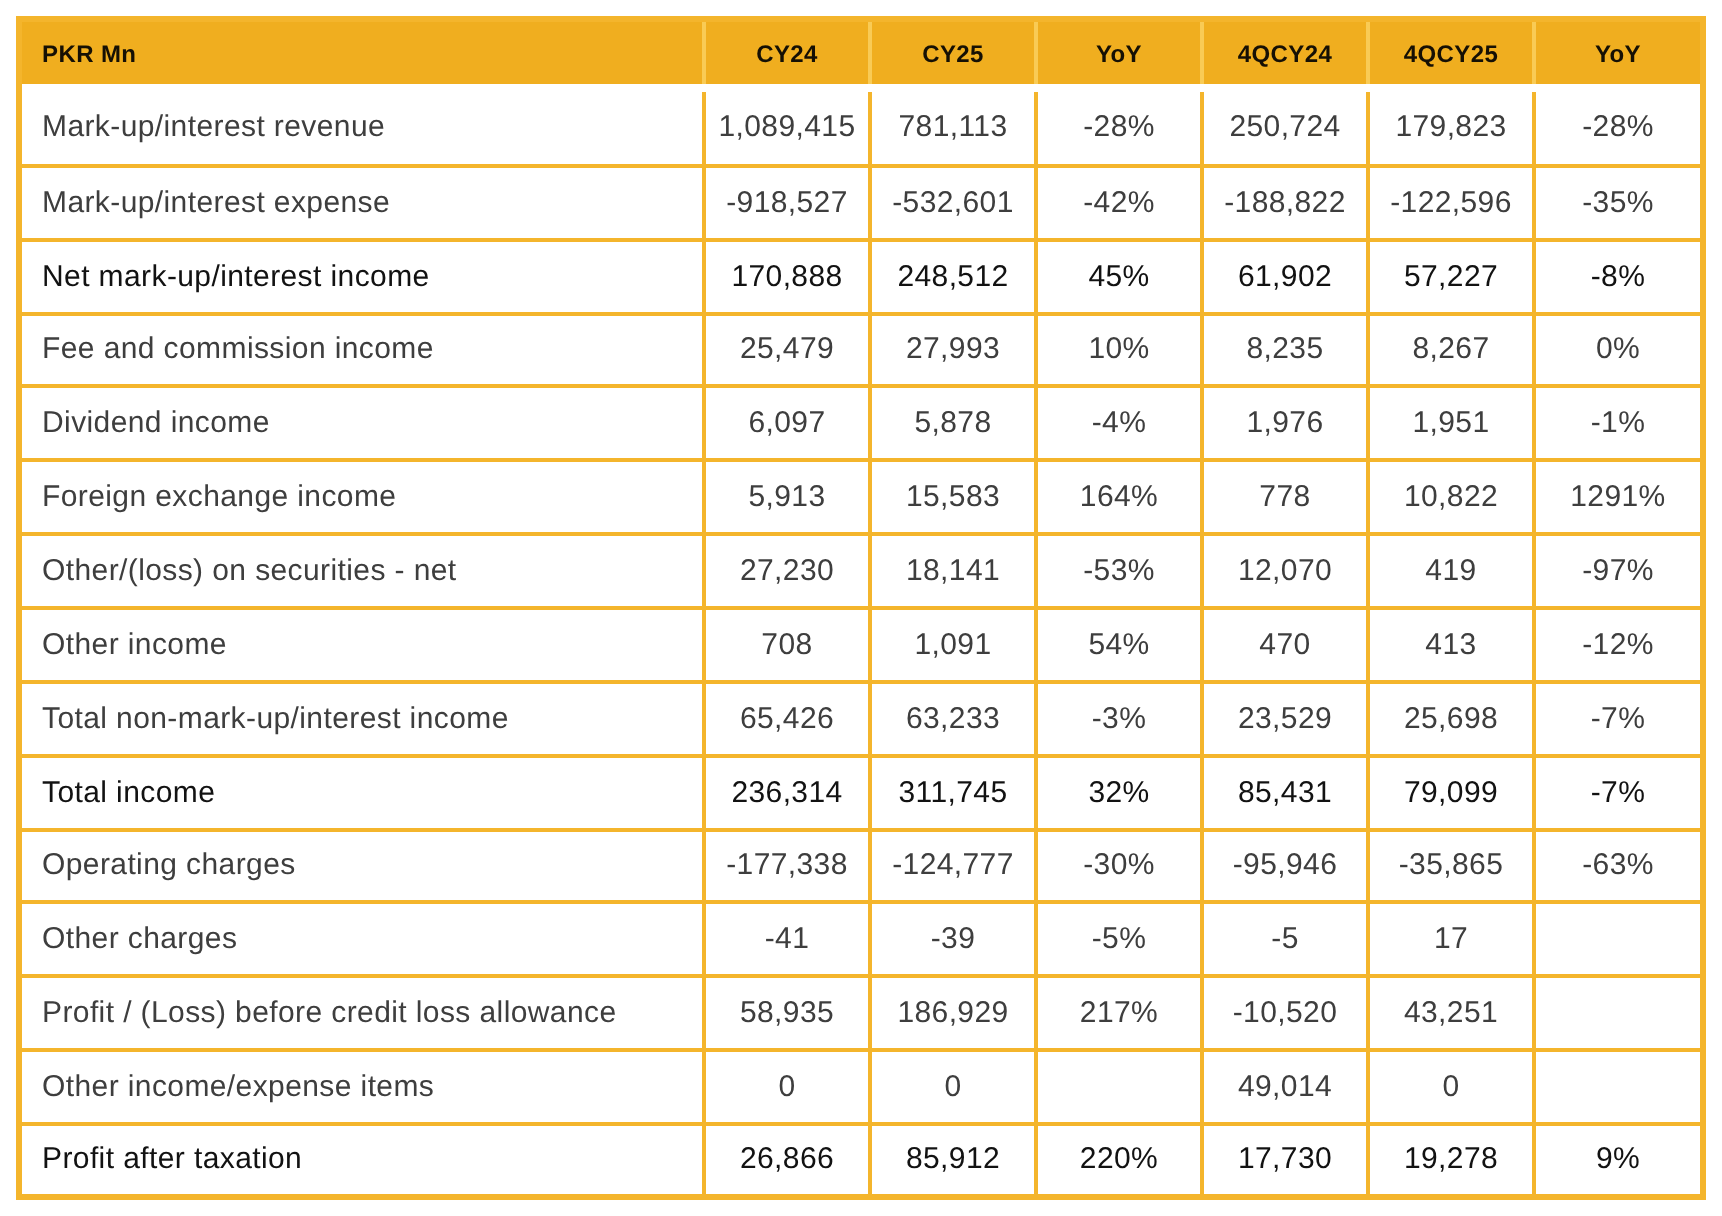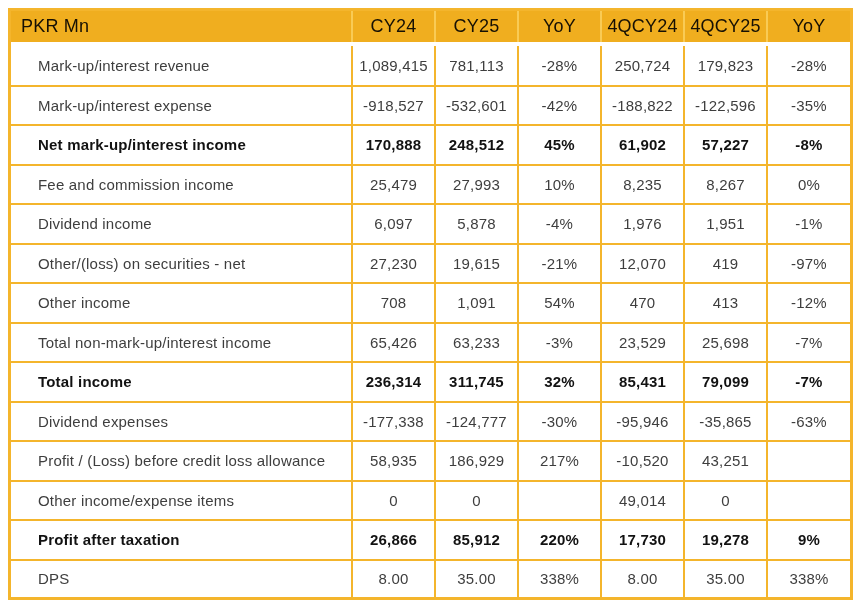--- a/index.html
+++ b/index.html
@@ -22,46 +22,46 @@
     border:3px solid var(--grid);
   }
   table{
     width:100%;height:100%;
     border-collapse:collapse;table-layout:fixed;
   }
   col.col-data{width:83px;}
   th{
     background:var(--header-bg);
     color:var(--header-text);
-    font-weight:normal;font-size:18px;
+    font-weight:bold;font-size:12px;
     height:33px;
     text-align:center;vertical-align:middle;
     border-left:2px solid var(--header-divider);
     border-bottom:4px solid #ffffff;
     padding:0;
     letter-spacing:.2px;
   }
   th.label-col{
     text-align:left;padding-left:10px;border-left:none;
   }
   td{
     font-size:15px;color:var(--text-regular);
     text-align:center;vertical-align:middle;
     border-left:2px solid var(--grid);
     border-top:2px solid var(--grid);
     padding:0;
     letter-spacing:.2px;
     white-space:nowrap;overflow:hidden;
   }
   td.label-col{
-    text-align:left;padding-left:27px;border-left:none;
+    text-align:left;padding-left:10px;border-left:none;
   }
   tbody tr:first-child td{border-top:none;}
   tbody tr.bold td{
-    font-weight:bold;color:var(--text-bold);
+    font-weight:normal;color:var(--text-bold);
   }
 </style>
 </head>
 <body>
 
 <div class="table-frame">
   <table>
     <colgroup>
       <col class="col-label">
       <col class="col-data">
@@ -124,24 +124,33 @@
         <tr>
           <td class="label-col">Dividend income</td>
           <td>6,097</td>
           <td>5,878</td>
           <td>-4%</td>
           <td>1,976</td>
           <td>1,951</td>
           <td>-1%</td>
         </tr>
         <tr>
+          <td class="label-col">Foreign exchange income</td>
+          <td>5,913</td>
+          <td>15,583</td>
+          <td>164%</td>
+          <td>778</td>
+          <td>10,822</td>
+          <td>1291%</td>
+        </tr>
+        <tr>
           <td class="label-col">Other/(loss) on securities - net</td>
           <td>27,230</td>
-          <td>19,615</td>
-          <td>-21%</td>
+          <td>18,141</td>
+          <td>-53%</td>
           <td>12,070</td>
           <td>419</td>
           <td>-97%</td>
         </tr>
         <tr>
           <td class="label-col">Other income</td>
           <td>708</td>
           <td>1,091</td>
           <td>54%</td>
           <td>470</td>
@@ -160,27 +169,36 @@
         <tr class="bold">
           <td class="label-col">Total income</td>
           <td>236,314</td>
           <td>311,745</td>
           <td>32%</td>
           <td>85,431</td>
           <td>79,099</td>
           <td>-7%</td>
         </tr>
         <tr>
-          <td class="label-col">Dividend expenses</td>
+          <td class="label-col">Operating charges</td>
           <td>-177,338</td>
           <td>-124,777</td>
           <td>-30%</td>
           <td>-95,946</td>
           <td>-35,865</td>
           <td>-63%</td>
+        </tr>
+        <tr>
+          <td class="label-col">Other charges</td>
+          <td>-41</td>
+          <td>-39</td>
+          <td>-5%</td>
+          <td>-5</td>
+          <td>17</td>
+          <td></td>
         </tr>
         <tr>
           <td class="label-col">Profit / (Loss) before credit loss allowance</td>
           <td>58,935</td>
           <td>186,929</td>
           <td>217%</td>
           <td>-10,520</td>
           <td>43,251</td>
           <td></td>
         </tr>
@@ -195,24 +213,15 @@
         </tr>
         <tr class="bold">
           <td class="label-col">Profit after taxation</td>
           <td>26,866</td>
           <td>85,912</td>
           <td>220%</td>
           <td>17,730</td>
           <td>19,278</td>
           <td>9%</td>
         </tr>
-        <tr>
-          <td class="label-col">DPS</td>
-          <td>8.00</td>
-          <td>35.00</td>
-          <td>338%</td>
-          <td>8.00</td>
-          <td>35.00</td>
-          <td>338%</td>
-        </tr>
       </tbody>
   </table>
 </div>
 
 </body></html>

